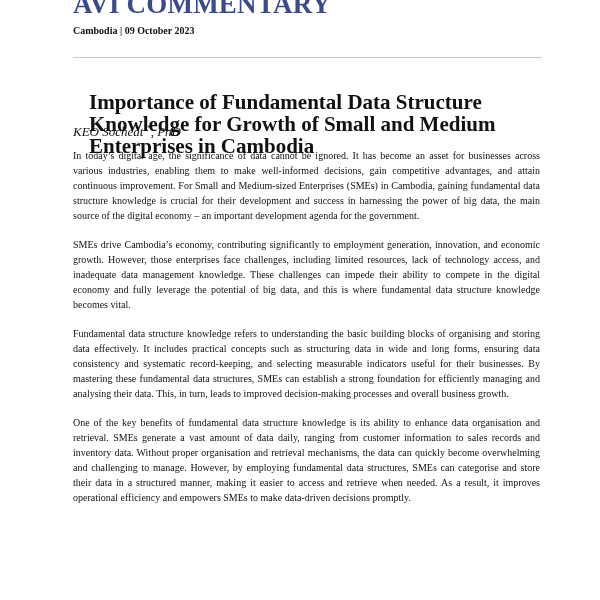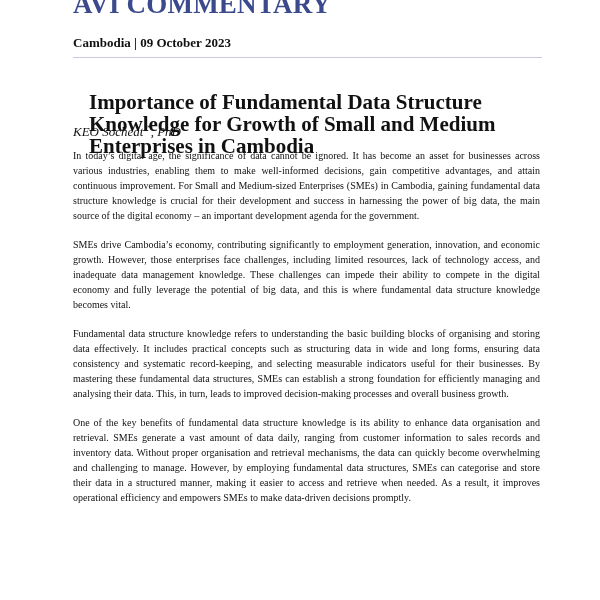--- a/index.html
+++ b/index.html
@@ -28,22 +28,22 @@
       font-size: 27px;
       font-weight: bold;
       letter-spacing: 0.2px;
       color: #3b4a8c;
       white-space: nowrap;
       line-height: 30px;
     }
     .dateline {
       position: absolute;
       left: 0;
-      top: 36px;
-      font-size: 13px;
+      top: 24px;
+      font-size: 10px;
       font-weight: bold;
       white-space: nowrap;
       line-height: 14px;
     }
     .rule {
       position: absolute;
       left: 0;
       top: 57px;
       width: 469px;
       height: 0;

